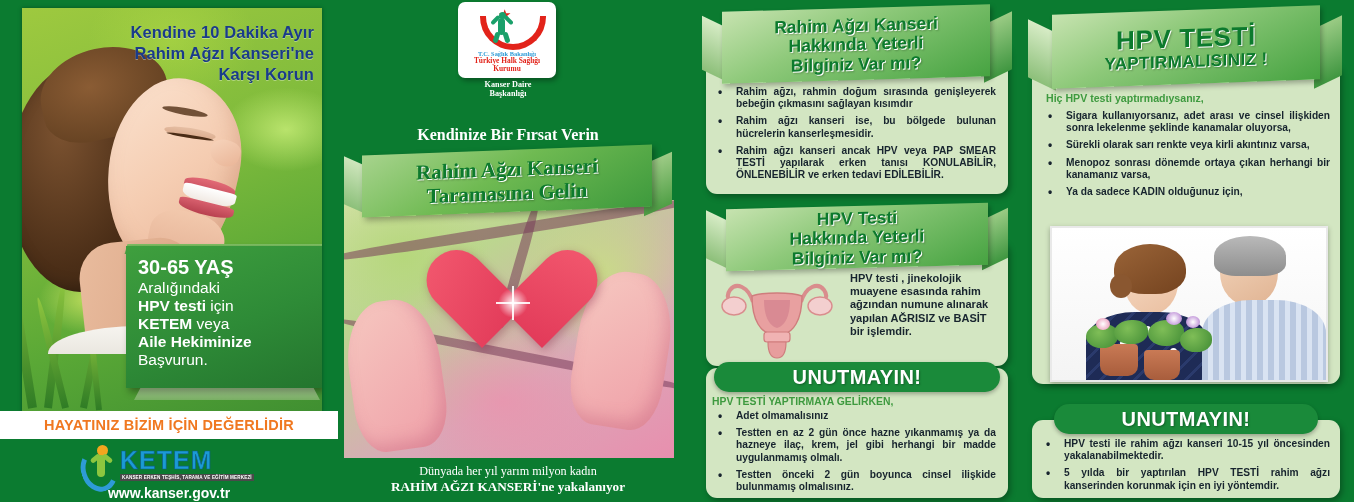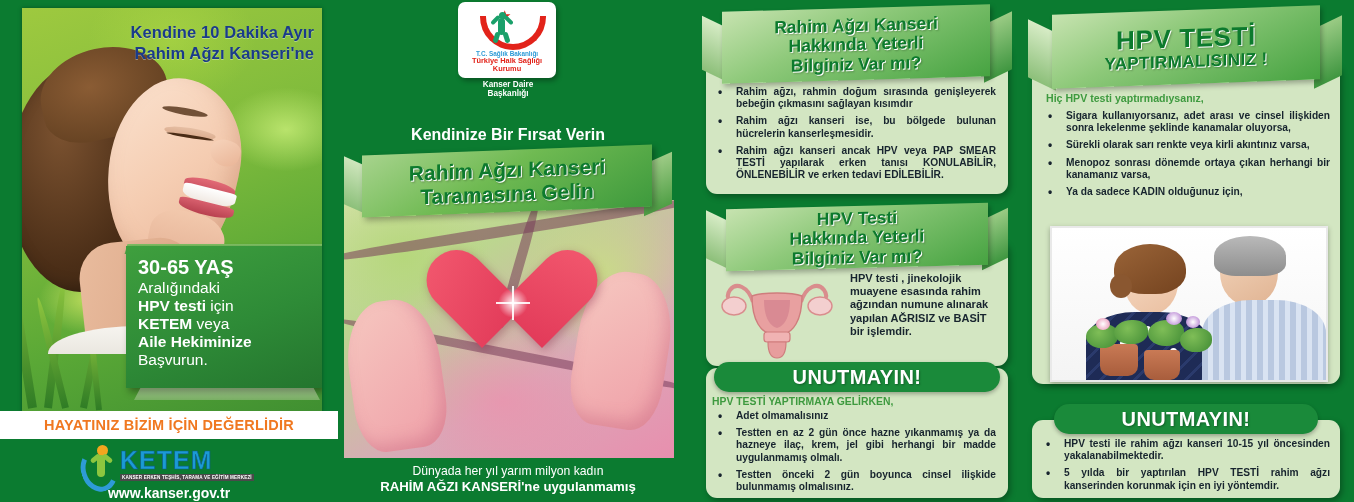--- a/index.html
+++ b/index.html
@@ -80,21 +80,21 @@
   .ketem-mark .armL{position:absolute;left:15px;top:12px;width:11px;height:5px;background:#8cc63f;border-radius:3px;transform:rotate(-40deg);}
   .ketem-mark .armR{position:absolute;left:27px;top:12px;width:11px;height:5px;background:#8cc63f;border-radius:3px;transform:rotate(40deg);}
   .ketem-text{margin-left:3px;}
   .ketem-word{font-weight:800;font-size:25px;letter-spacing:1px;color:#1b9ad6;line-height:1;
     -webkit-text-stroke:0.7px #0e5e8a;}
   .ketem-sub{font-size:4.6px;font-weight:700;color:#fff;background:#4a4a4a;letter-spacing:.15px;
     padding:1px 2px;margin-top:1px;text-align:center;}
   .ketem-url{position:absolute;left:0;top:46px;width:338px;text-align:center;color:#fff;font-weight:700;font-size:14px;}
 
   
-  .col2{position:absolute;left:338px;top:0;width:340px;height:502px;}
+  .col2{position:absolute;left:338px;top:0;width:340px;height:502px;font-family:Liberation Serif, serif;}
   .c2-logo{position:absolute;left:120px;top:2px;width:98px;height:76px;background:#fff;border-radius:7px;
     box-shadow:2px 3px 5px rgba(0,0,0,.3);overflow:hidden;}
   .mohicon{position:relative;width:98px;height:46px;}
   .mohicon .cres{position:absolute;left:22px;top:14px;width:54px;height:28px;
     border:6px solid #e2231a;border-radius:0 0 60px 60px;border-top:none;}
   .mohicon .star{position:absolute;left:40px;top:6px;color:#e2231a;font-size:15px;line-height:1;}
   .mohicon .man{position:absolute;left:40px;top:16px;width:7px;height:17px;background:#1aa06a;border-radius:4px;}
   .mohicon .mdot{position:absolute;left:41px;top:10px;width:7px;height:7px;border-radius:50%;background:#1aa06a;}
   .mohicon .mal{position:absolute;left:32px;top:16px;width:11px;height:4px;background:#1aa06a;border-radius:3px;transform:rotate(-45deg);}
   .mohicon .mar{position:absolute;left:45px;top:16px;width:11px;height:4px;background:#1aa06a;border-radius:3px;transform:rotate(45deg);}
@@ -237,20 +237,21 @@
         <div class="teeth"></div>
         <div class="lip-bot"></div>
         <div class="chin"></div>
         <div class="neck"></div>
         <div class="shoulder"></div>
       </div>
 
       <div class="c1-head">
         <div>Kendine 10 Dakika Ayır</div>
         <div>Rahim Ağzı Kanseri'ne</div>
+        <div>Karşı Korun</div>
       </div>
 
       <div class="c1-flap"></div>
       <div class="c1-greenbox">
         <div class="txt">
           <div class="b" style="font-size:20px;">30-65 YAŞ</div>
           <div>Aralığındaki</div>
           <div><span class="b">HPV testi</span><span> için</span></div>
           <div><span class="b">KETEM</span><span> veya</span></div>
           <div class="b">Aile Hekiminize</div>
@@ -319,21 +320,21 @@
       <div class="branch" style="left:-10px;top:150px;width:360px;height:9px;transform:rotate(11deg);"></div>
       <div class="branch" style="left:170px;top:0px;width:10px;height:130px;transform:rotate(16deg);"></div>
       <div class="hand" style="left:6px;top:100px;width:92px;height:150px;transform:rotate(-8deg);"></div>
       <div class="hand" style="left:232px;top:72px;width:92px;height:156px;transform:rotate(9deg);"></div>
       <div class="heart"></div>
       <div class="sparkle"></div>
     </div>
 
     <div class="c2-foot">
       <div>Dünyada her yıl yarım milyon kadın</div>
-      <div class="b">RAHİM AĞZI KANSERİ'ne uygulanmamış</div>
+      <div class="b">RAHİM AĞZI KANSERİ'ne yakalanıyor</div>
     </div>
   </div>
 
   <div class="col3">
 
     <div class="card c3-card1"></div>
     <div class="ribbon-l c3-rib-l"></div>
     <div class="ribbon-r c3-rib-r"></div>
     <div class="ribbon c3-rib"></div>
     <div class="ribbon-txt c3-rib-t">

